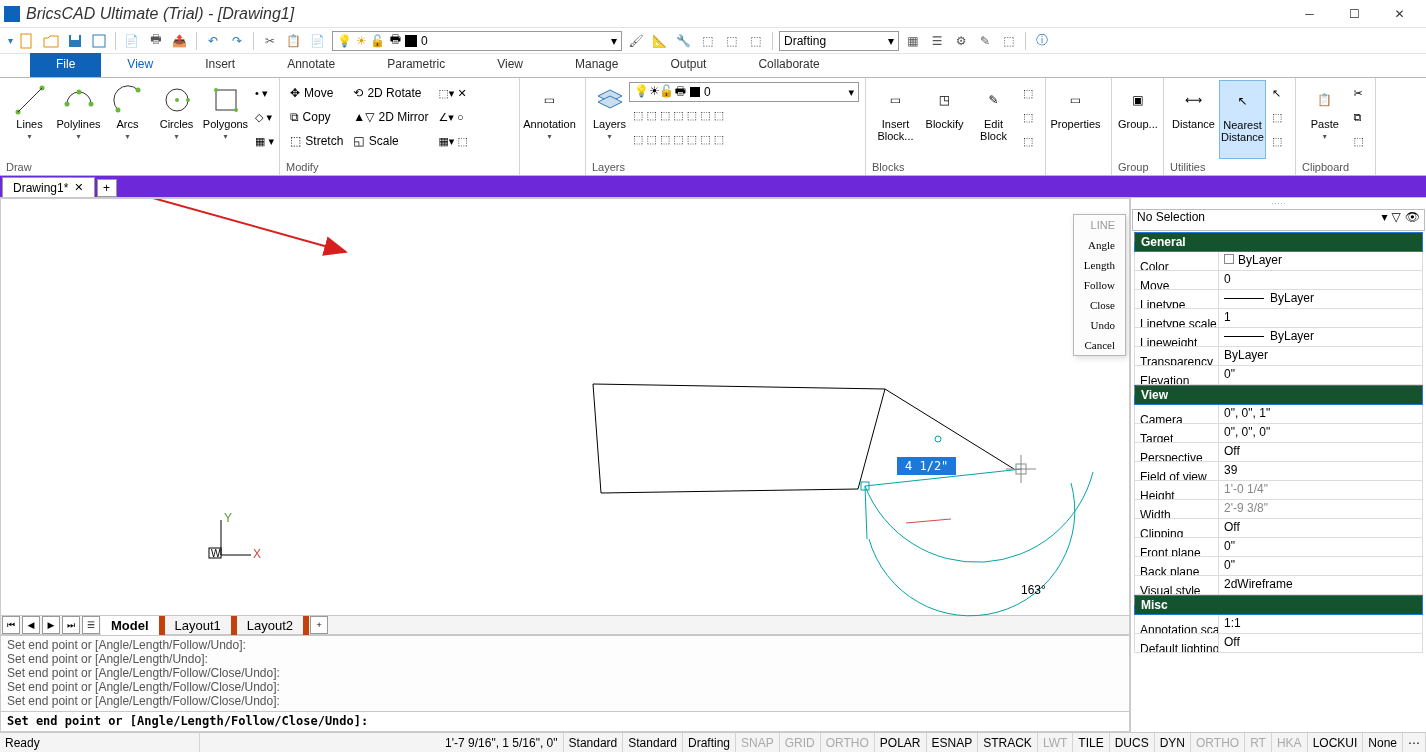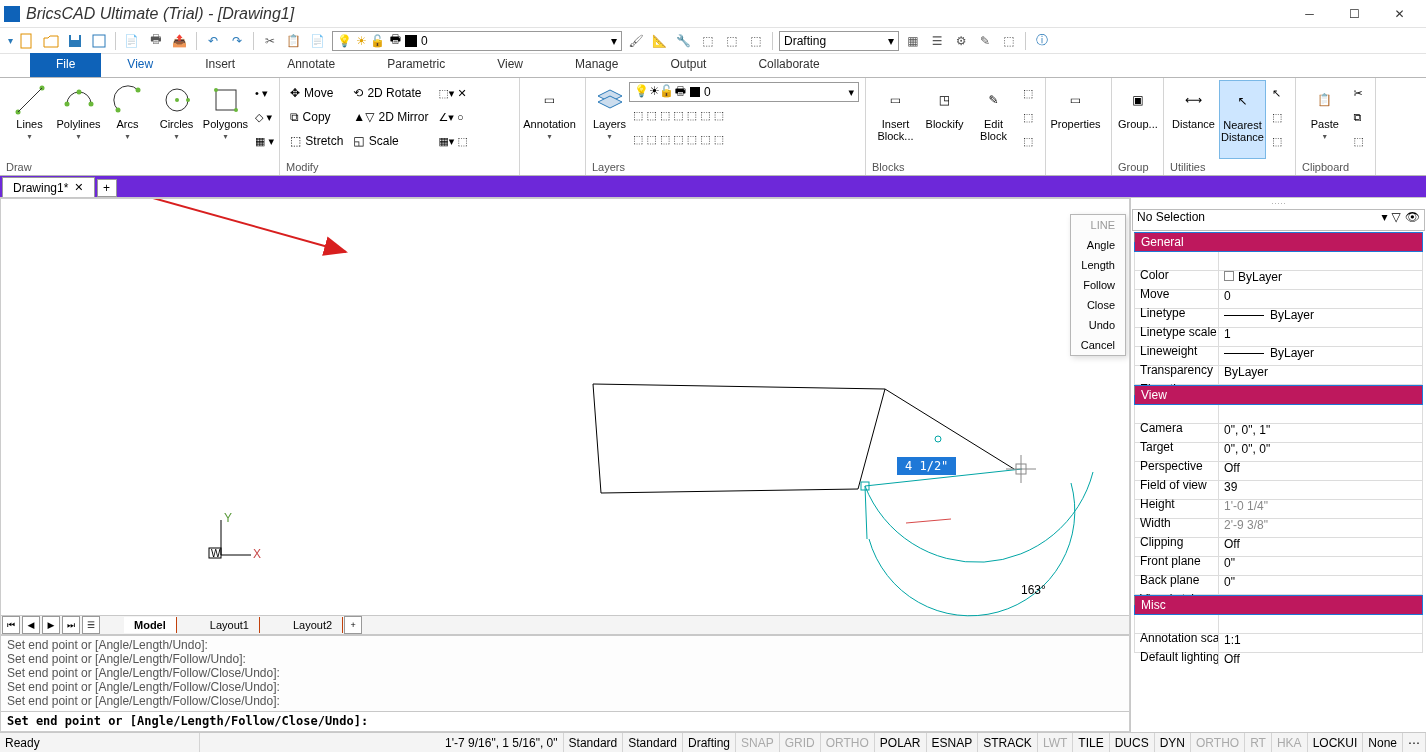--- a/index.html
+++ b/index.html
@@ -33,34 +33,34 @@
 .doctabs{height:22px;background:#6d28d9;border-bottom:1px solid #c8c8c8;display:flex;align-items:flex-end;padding:0 2px;}
 .doctab{background:#fff;border:1px solid #999;border-bottom:none;padding:2px 10px;height:20px;display:flex;align-items:center;gap:6px;font-size:11px;}
 .doctab .close{font-size:11px;}
 .addtab{width:20px;height:18px;border:1px solid #999;display:flex;align-items:center;justify-content:center;margin-left:2px;background:#fff;}
 .workspace{flex:1;display:flex;overflow:hidden;}
 .canvas-wrap{flex:1;display:flex;flex-direction:column;overflow:hidden;border:1px solid #ccc;}
 .canvas{flex:1;position:relative;background:#fff;}
 .red-arrow{position:absolute;left:95px;top:-27px;}
 .ctx-menu{position:absolute;right:3px;top:15px;background:#fcfcfc;border:1px solid #b7b7b7;box-shadow:2px 2px 6px rgba(0,0,0,0.15);}
 .ctx-menu .hdr{text-align:right;color:#999;padding:4px 10px;font-size:11px;}
-.ctx-menu .item{padding:4px 10px;text-align:right;font-size:11px;}
+.ctx-menu .item{padding:4px 10px;text-align:right;font-size:11px;font-family:Liberation Serif, serif;}
 .layout-tabs{height:20px;background:#f4f4f4;border-top:1px solid #c8c8c8;border-bottom:1px solid #c8c8c8;display:flex;align-items:center;}
-.ltab{padding:2px 10px;font-size:11px;border-right:1px solid #c2410c;margin-left:23px;}
+.ltab{padding:2px 10px;font-size:13px;border-right:6px solid #c2410c;}
 .ltab.active{background:#fff;font-weight:bold;}
 .ltbtn{width:18px;height:18px;border:1px solid #999;margin:0 1px;display:flex;align-items:center;justify-content:center;font-size:9px;background:#fff;}
 .cmdout{height:76px;background:#fdfdfd;border-top:1px solid #c8c8c8;overflow:hidden;position:relative;padding:2px 6px;font-family:Consolas,monospace;font-size:12px;line-height:14px;color:#555;}
 .cmdline{height:20px;border-top:1px solid #c8c8c8;padding:2px 6px;font-family:Consolas,monospace;font-weight:bold;font-size:12px;color:#000;}
 .proppanel{width:296px;background:#fff;border-left:1px solid #c8c8c8;display:flex;flex-direction:column;}
 .prop-header{height:22px;display:flex;border:1px solid #bcbcbc;padding:0 4px;margin:1px;}
 .prop-table{flex:1;overflow:auto;margin:0 3px;}
-.prop-section{background:#be185d;color:#fff;font-weight:normal;padding:2px 6px;font-size:11px;border:1px solid #1e78d7;position:relative;}
+.prop-section{background:#14532d;color:#fff;font-weight:bold;padding:2px 6px;font-size:11px;border:1px solid #1e78d7;position:relative;}
 .prop-row{display:flex;border:1px solid #dcdcdc;border-top:none;height:19px;font-size:11px;}
-.prop-row .k{width:84px;padding:16px 5px;border-right:1px solid #dcdcdc;white-space:nowrap;overflow:hidden;}
-.prop-row .v{flex:1;padding:18px 5px;overflow:hidden;white-space:nowrap;}
+.prop-row .k{width:84px;padding:8px 5px;border-right:1px solid #dcdcdc;white-space:nowrap;overflow:hidden;}
+.prop-row .v{flex:1;padding:1px 5px;overflow:hidden;white-space:nowrap;}
 .prop-row .v.dim{color:#888;}
 .statusbar{height:20px;background:#f4f4f4;border-top:1px solid #c8c8c8;display:flex;align-items:center;font-size:11px;}
 .statusbar .cell{padding:0 5px;border-right:1px solid #d4d4d4;height:100%;display:flex;align-items:center;}
 .statusbar .dim{color:#aaa;}
 .dim-input{position:absolute;background:#1e78d7;color:#fff;padding:2px 8px;font-size:12px;font-family:Consolas,monospace;}
 .ucs-icon{position:absolute;left:200px;top:316px;}
 svg{display:block;}
 .pbox{position:absolute;left:-9px;top:0;width:9px;height:9px;border:1px solid #888;background:#fff;display:flex;align-items:center;justify-content:center;font-size:8px;line-height:1;color:#333;}
 </style>
 </head>
@@ -432,22 +432,22 @@
       <div class="ltbtn">▶</div>
       <div class="ltbtn">⏭</div>
       <div class="ltbtn">☰</div>
       <div class="ltab active">Model</div>
       <div class="ltab">Layout1</div>
       <div class="ltab">Layout2</div>
       <div class="ltbtn">+</div>
     </div>
 
     <div class="cmdout">
+      <div>Set end point or [Angle/Length/Follow/Undo]:</div>
       <div>Set end point or [Angle/Length/Undo]:</div>
-      <div>Set end point or [Angle/Length/Follow/Undo]:</div>
       <div>Set end point or [Angle/Length/Follow/Close/Undo]:</div>
       <div>Set end point or [Angle/Length/Follow/Close/Undo]:</div>
       <div>Set end point or [Angle/Length/Follow/Close/Undo]:</div>
     </div>
     <div class="cmdline">Set end point or [Angle/Length/Follow/Close/Undo]:</div>
   </div>
 
   <div class="proppanel">
     <div style="text-align:center;color:#aaa;font-size:9px;height:10px">·····</div>
     <div class="prop-header">

